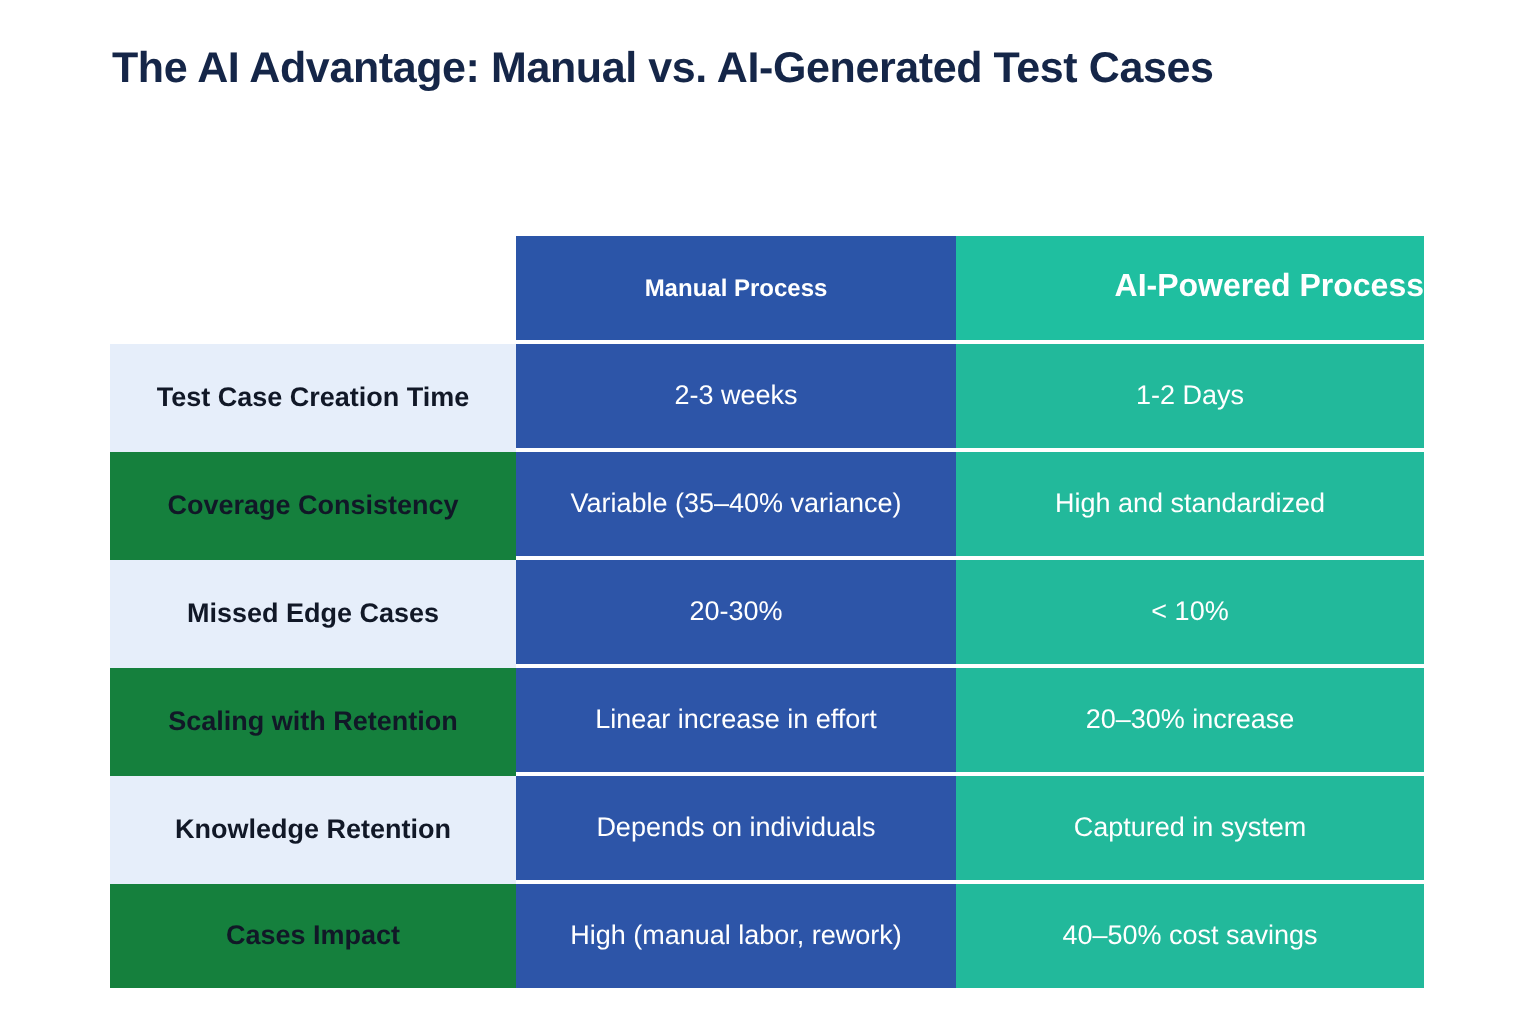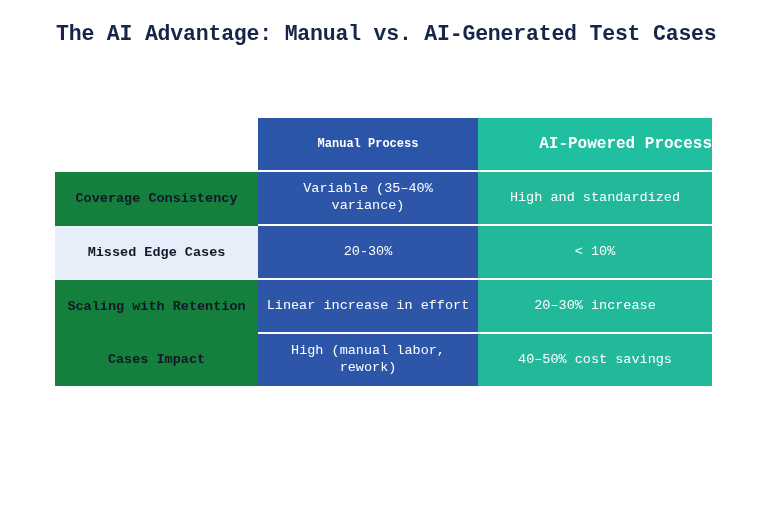--- a/index.html
+++ b/index.html
@@ -11,21 +11,20 @@
     height: 508px;
     background: #ffffff;
     font-family: "Liberation Sans", sans-serif;
     overflow: hidden;
   }
   .page {
     position: relative;
     width: 768px;
     height: 444px;
     background: #ffffff;
-    font-family: Liberation Mono, monospace;
   }
   .page-title {
     position: absolute;
     left: 56px;
     top: 22px;
     font-size: 21.5px;
     font-weight: bold;
     color: #152648;
     letter-spacing: -0.2px;
     white-space: nowrap;
@@ -117,35 +116,45 @@
       <col class="c-ai">
     </colgroup>
     <thead>
       <tr>
         <th class="head-blank"></th>
         <th class="head-manual">Manual Process</th>
         <th class="head-ai">AI-Powered Process</th>
       </tr>
     </thead>
     <tbody>
+      <tr class="row-odd">
+        <td class="cell-label">Test Case Creation Time</td>
+        <td class="cell-manual">2-3 weeks</td>
+        <td class="cell-ai">1-2 Days</td>
+      </tr>
       <tr class="row-even">
         <td class="cell-label">Coverage Consistency</td>
         <td class="cell-manual">Variable (35–40% variance)</td>
         <td class="cell-ai">High and standardized</td>
       </tr>
       <tr class="row-odd">
         <td class="cell-label">Missed Edge Cases</td>
         <td class="cell-manual">20-30%</td>
         <td class="cell-ai">&lt; 10%</td>
       </tr>
       <tr class="row-even">
         <td class="cell-label">Scaling with Retention</td>
         <td class="cell-manual">Linear increase in effort</td>
         <td class="cell-ai">20–30% increase</td>
       </tr>
+      <tr class="row-odd">
+        <td class="cell-label">Knowledge Retention</td>
+        <td class="cell-manual">Depends on individuals</td>
+        <td class="cell-ai">Captured in system</td>
+      </tr>
       <tr class="row-even row-last">
         <td class="cell-label">Cases Impact</td>
         <td class="cell-manual">High (manual labor, rework)</td>
         <td class="cell-ai">40–50% cost savings</td>
       </tr>
     </tbody>
   </table>
 
 </div>
 

